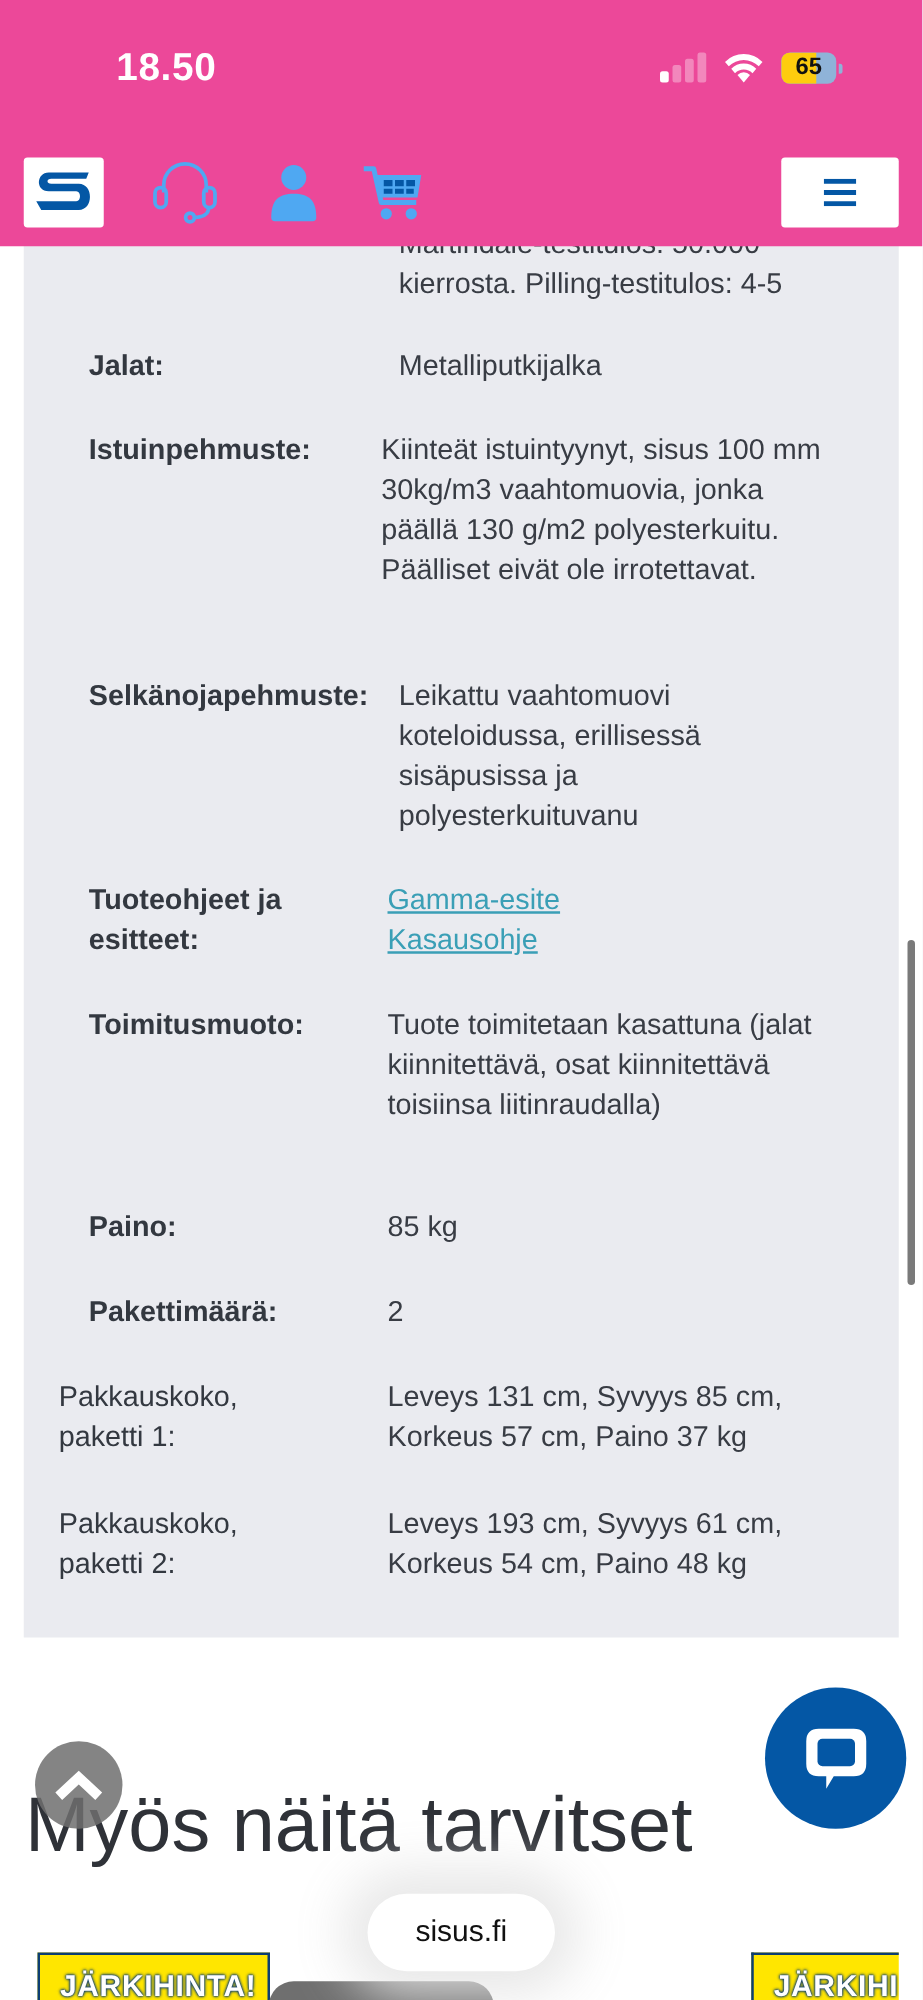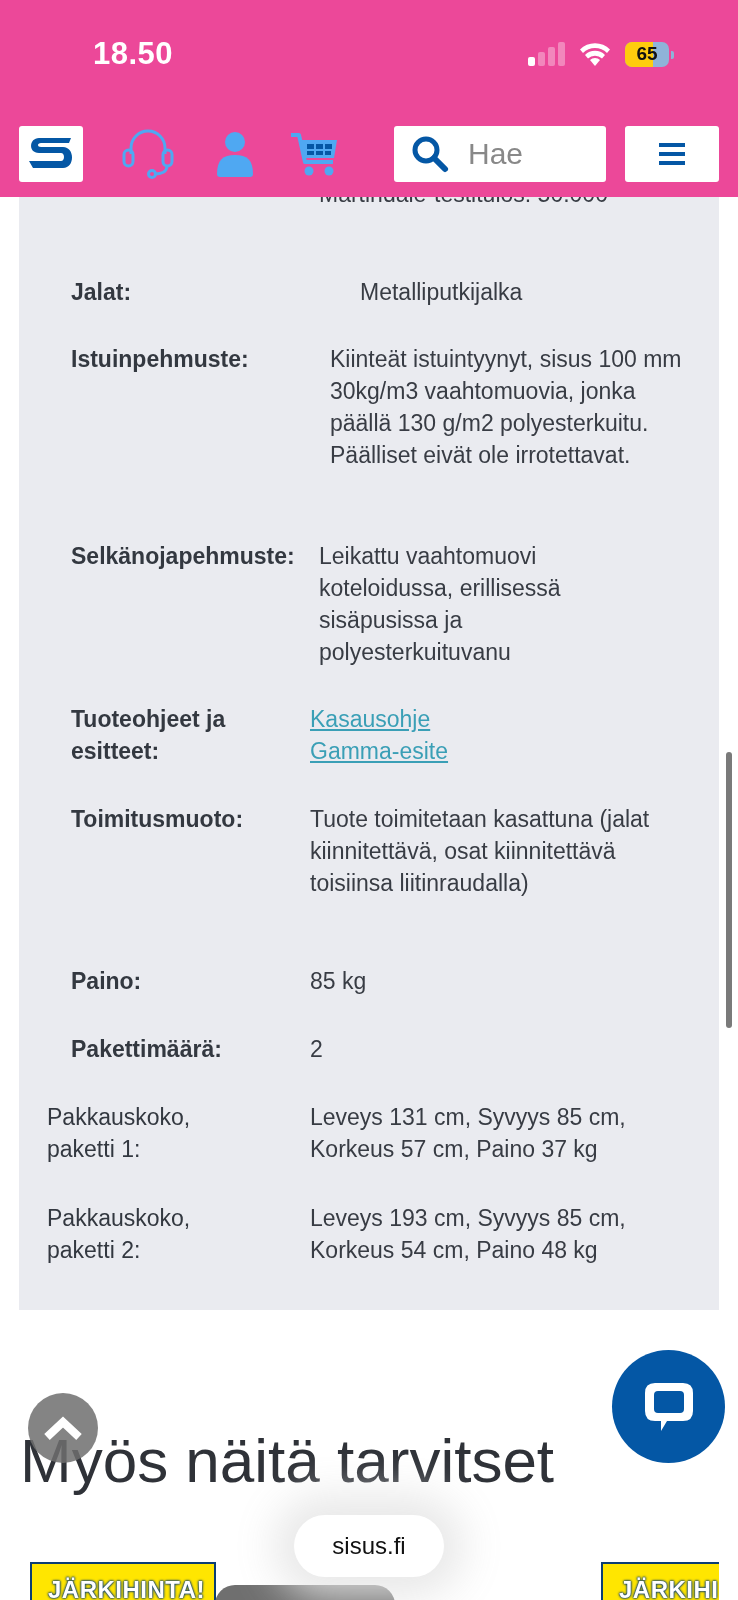--- a/index.html
+++ b/index.html
@@ -98,64 +98,58 @@
             <rect x="27" y="14" width="7" height="5"></rect>
             <rect x="36" y="14" width="7" height="5"></rect>
           <rect x="18" y="21" width="7" height="4"></rect>
             <rect x="27" y="21" width="7" height="4"></rect>
             <rect x="36" y="21" width="6" height="4"></rect>
         </g>
         <circle cx="20" cy="41" r="4.5" fill="#4fa8f2"></circle>
         <circle cx="40" cy="41" r="4.5" fill="#4fa8f2"></circle>
       </svg>
     </div>
-    <div class="search-box">
-      <svg class="search-icon" viewBox="0 0 40 40">
-        <circle cx="16" cy="16" r="11" fill="none" stroke="#0457a5" stroke-width="5"></circle>
-        <path d="M24 24 L35 35" stroke="#0457a5" stroke-width="6" stroke-linecap="round"></path>
-      </svg>
-      <input type="text" placeholder="Hae" style="">
-    </div>
     <div class="menu-btn">
       <svg width="26" height="22" viewBox="0 0 26 22">
         <rect x="0" y="0" width="26" height="4" fill="#0457a5"></rect>
         <rect x="0" y="9" width="26" height="4" fill="#0457a5"></rect>
         <rect x="0" y="18" width="26" height="4" fill="#0457a5"></rect>
       </svg>
     </div>
   </div>
 </div>
 
 <div class="spec-panel">
   <div class="spec-row" style="top:28px;">
     <div class="spec-value" style="left:300px;">
       <div>Martindale-testitulos: 50.000</div>
+      <div>kierrosta. Pilling-testitulos: 4-5</div>
     </div>
   </div>
 
   <div class="spec-row" style="top:126px;">
     <div class="spec-label bold">Jalat:</div>
-    <div class="spec-value" style="left:300px;width:360px;margin-left:41px;">Metalliputkijalka</div>
+    <div class="spec-value" style="left:300px;width:360px;">Metalliputkijalka</div>
   </div>
 
   <div class="spec-row" style="top:193px;">
     <div class="spec-label bold">Istuinpehmuste:</div>
-    <div class="spec-value" style="left:311px;width:360px;">Kiinteät istuintyynyt, sisus 100 mm 30kg/m3 vaahtomuovia, jonka päällä 130 g/m2 polyesterkuitu. Päälliset eivät ole irrotettavat.</div>
+    <div class="spec-value" style="left:286px;width:360px;">Kiinteät istuintyynyt, sisus 100 mm 30kg/m3 vaahtomuovia, jonka päällä 130 g/m2 polyesterkuitu. Päälliset eivät ole irrotettavat.</div>
   </div>
 
   <div class="spec-row" style="top:390px;">
     <div class="spec-label bold">Selkänojapehmuste:</div>
     <div class="spec-value" style="left:300px;width:300px;">Leikattu vaahtomuovi koteloidussa, erillisessä sisäpusissa ja polyesterkuituvanu</div>
   </div>
 
   <div class="spec-row" style="top:553px;">
     <div class="spec-label bold" style="width:220px;">Tuoteohjeet ja esitteet:</div>
     <div class="spec-value" style="left:291px;width:360px;">
+      <a href="#">Gamma-esite</a>
       <a href="#">Kasausohje</a>
-      <a href="#">Gamma-esite</a>
     </div>
   </div>
 
   <div class="spec-row" style="top:653px;">
     <div class="spec-label bold">Toimitusmuoto:</div>
     <div class="spec-value" style="left:291px;width:350px;">Tuote toimitetaan kasattuna (jalat kiinnitettävä, osat kiinnitettävä toisiinsa liitinraudalla)</div>
   </div>
 
   <div class="spec-row" style="top:815px;">
     <div class="spec-label bold">Paino:</div>
@@ -167,21 +161,21 @@
     <div class="spec-value" style="left:291px;width:360px;">2</div>
   </div>
 
   <div class="spec-row" style="top:951px;">
     <div class="spec-label" style="width:200px;">Pakkauskoko, paketti 1:</div>
     <div class="spec-value" style="left:291px;width:360px;">Leveys 131 cm, Syvyys 85 cm, Korkeus 57 cm, Paino 37 kg</div>
   </div>
 
   <div class="spec-row" style="top:1052px;">
     <div class="spec-label" style="width:200px;">Pakkauskoko, paketti 2:</div>
-    <div class="spec-value" style="left:291px;width:360px;">Leveys 193 cm, Syvyys 85 cm, Korkeus 54 cm, Paino 48 kg</div>
+    <div class="spec-value" style="left:291px;width:360px;">Leveys 193 cm, Syvyys 61 cm, Korkeus 54 cm, Paino 48 kg</div>
   </div>
 </div>
 
 <div class="scrollbar"></div>
 
 <h2 class="section-title">Myös näitä tarvitset</h2>
 
 <div class="scrolltop-btn">
   <svg width="40" height="26" viewBox="0 0 40 26">
     <path d="M4 22 L20 7 L36 22" fill="none" stroke="#fff" stroke-width="8" stroke-linejoin="miter"></path>

